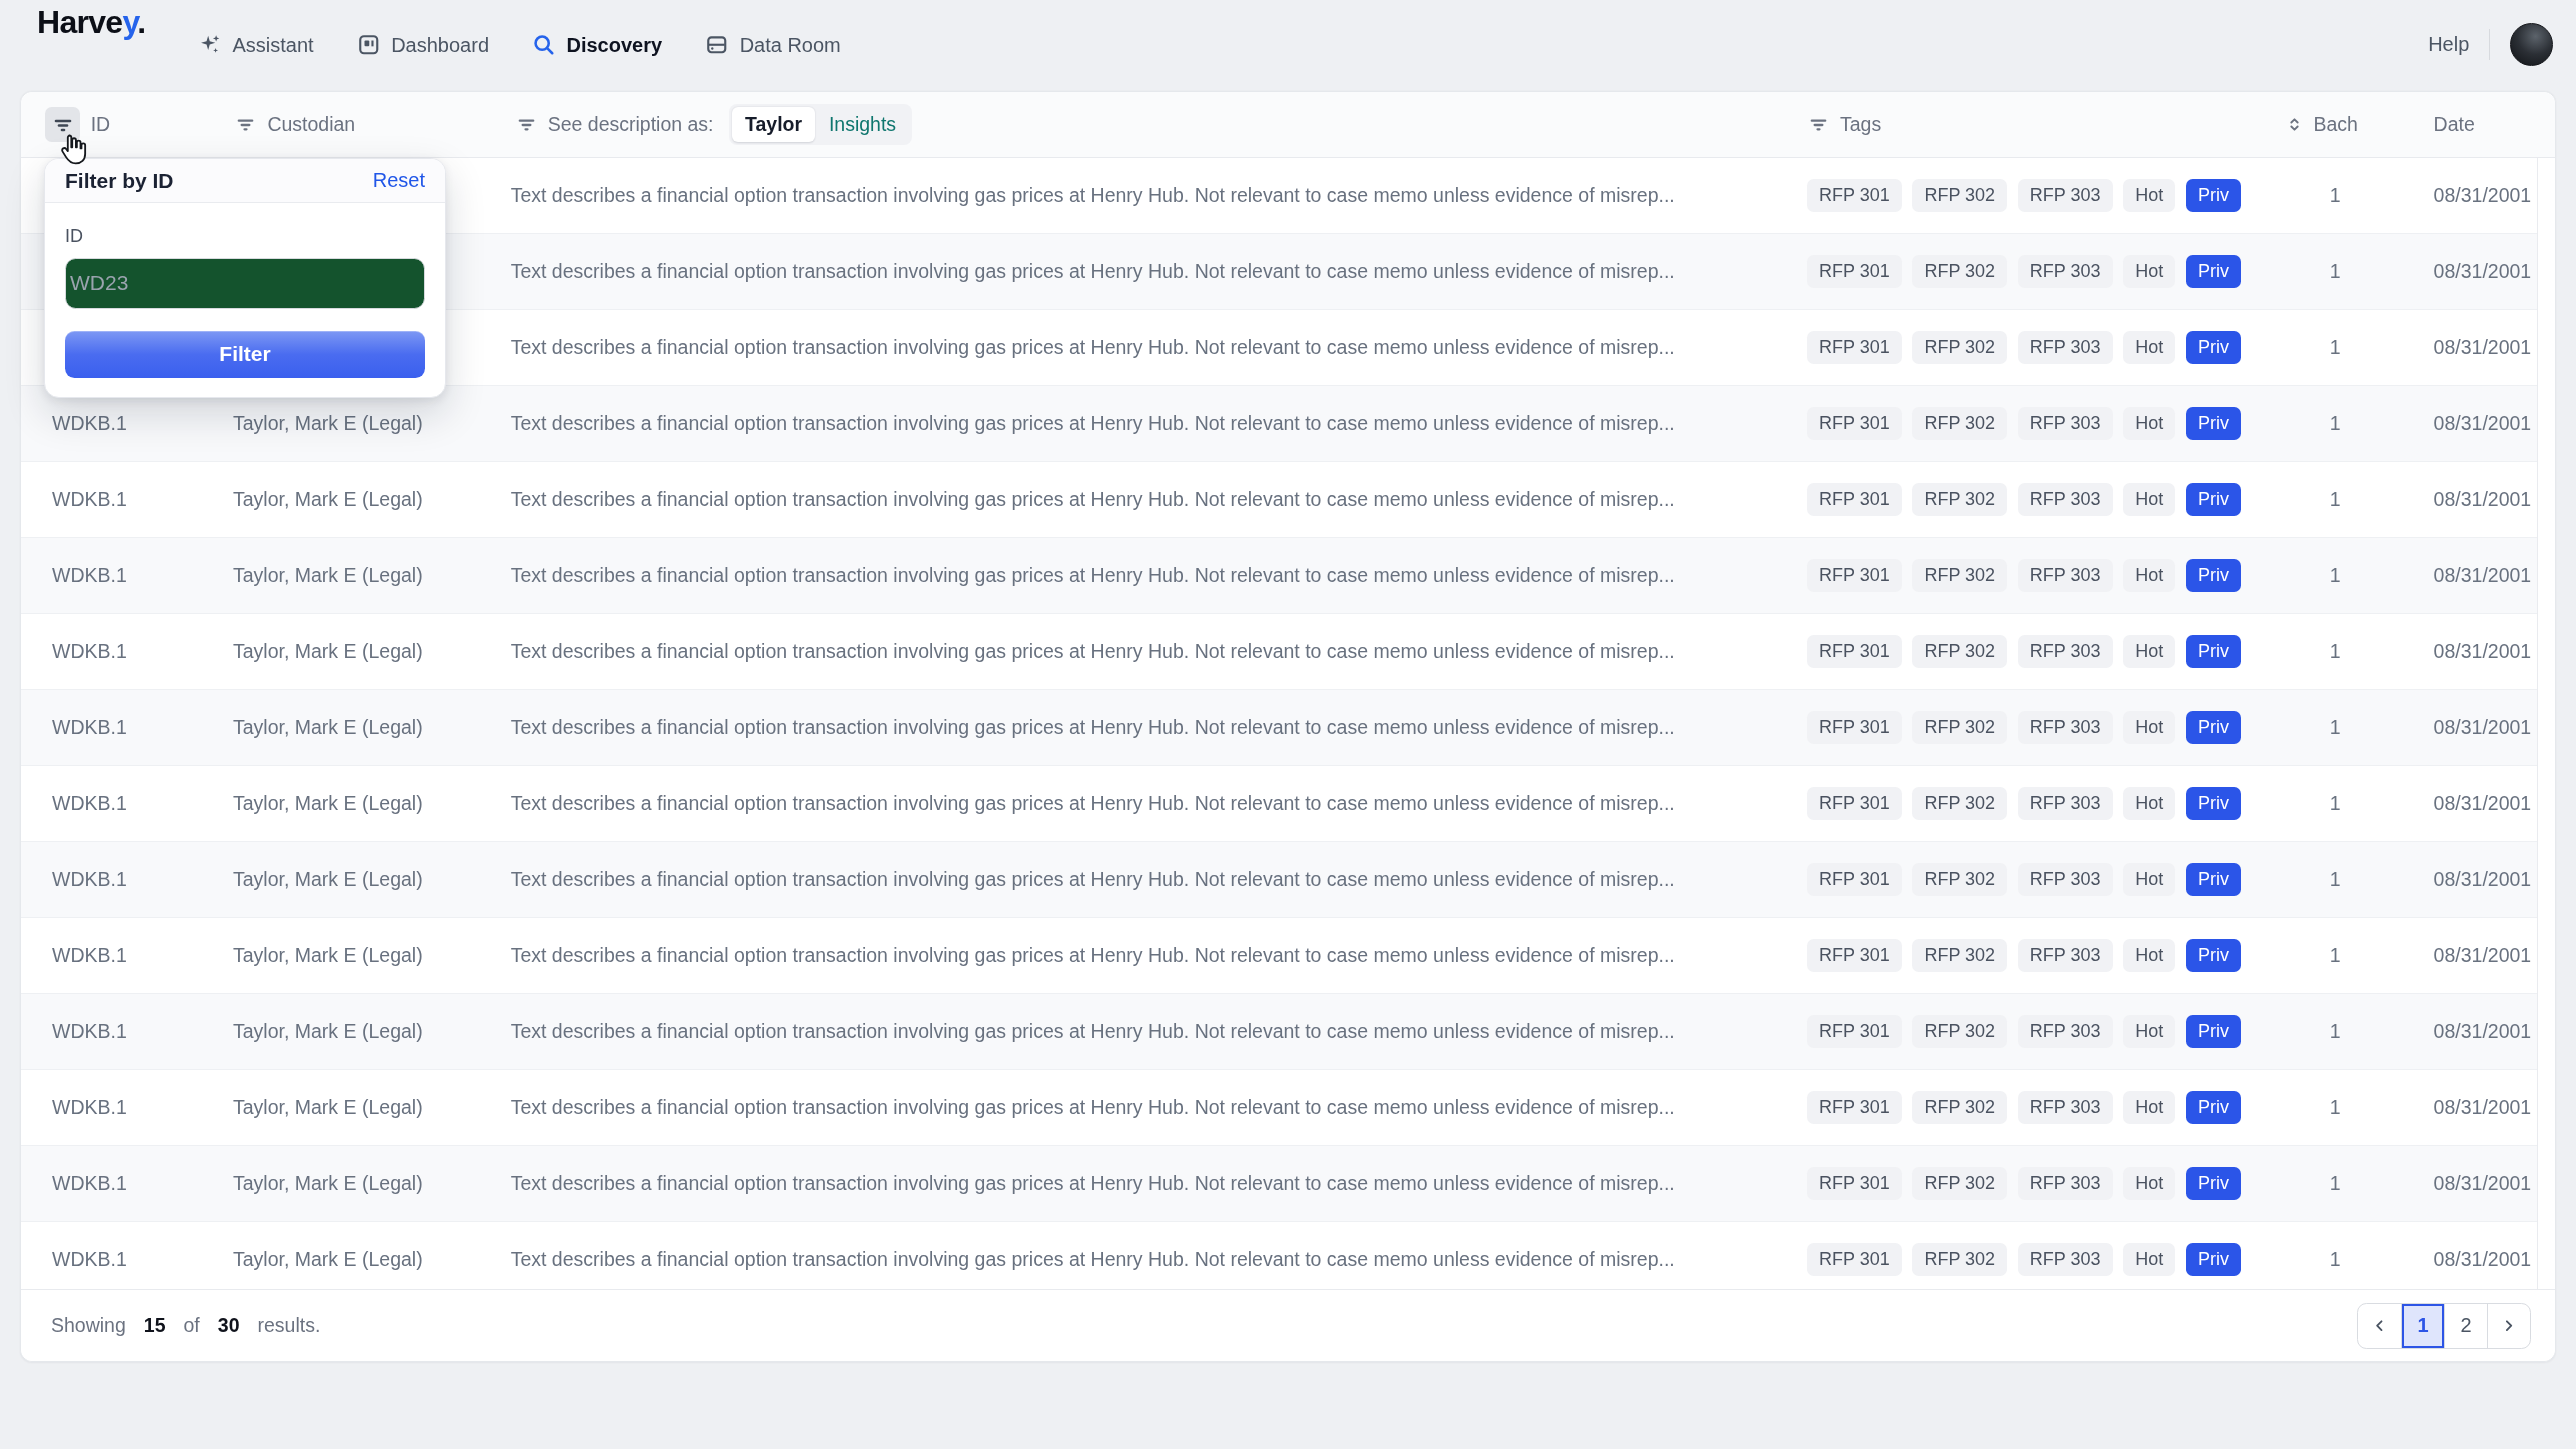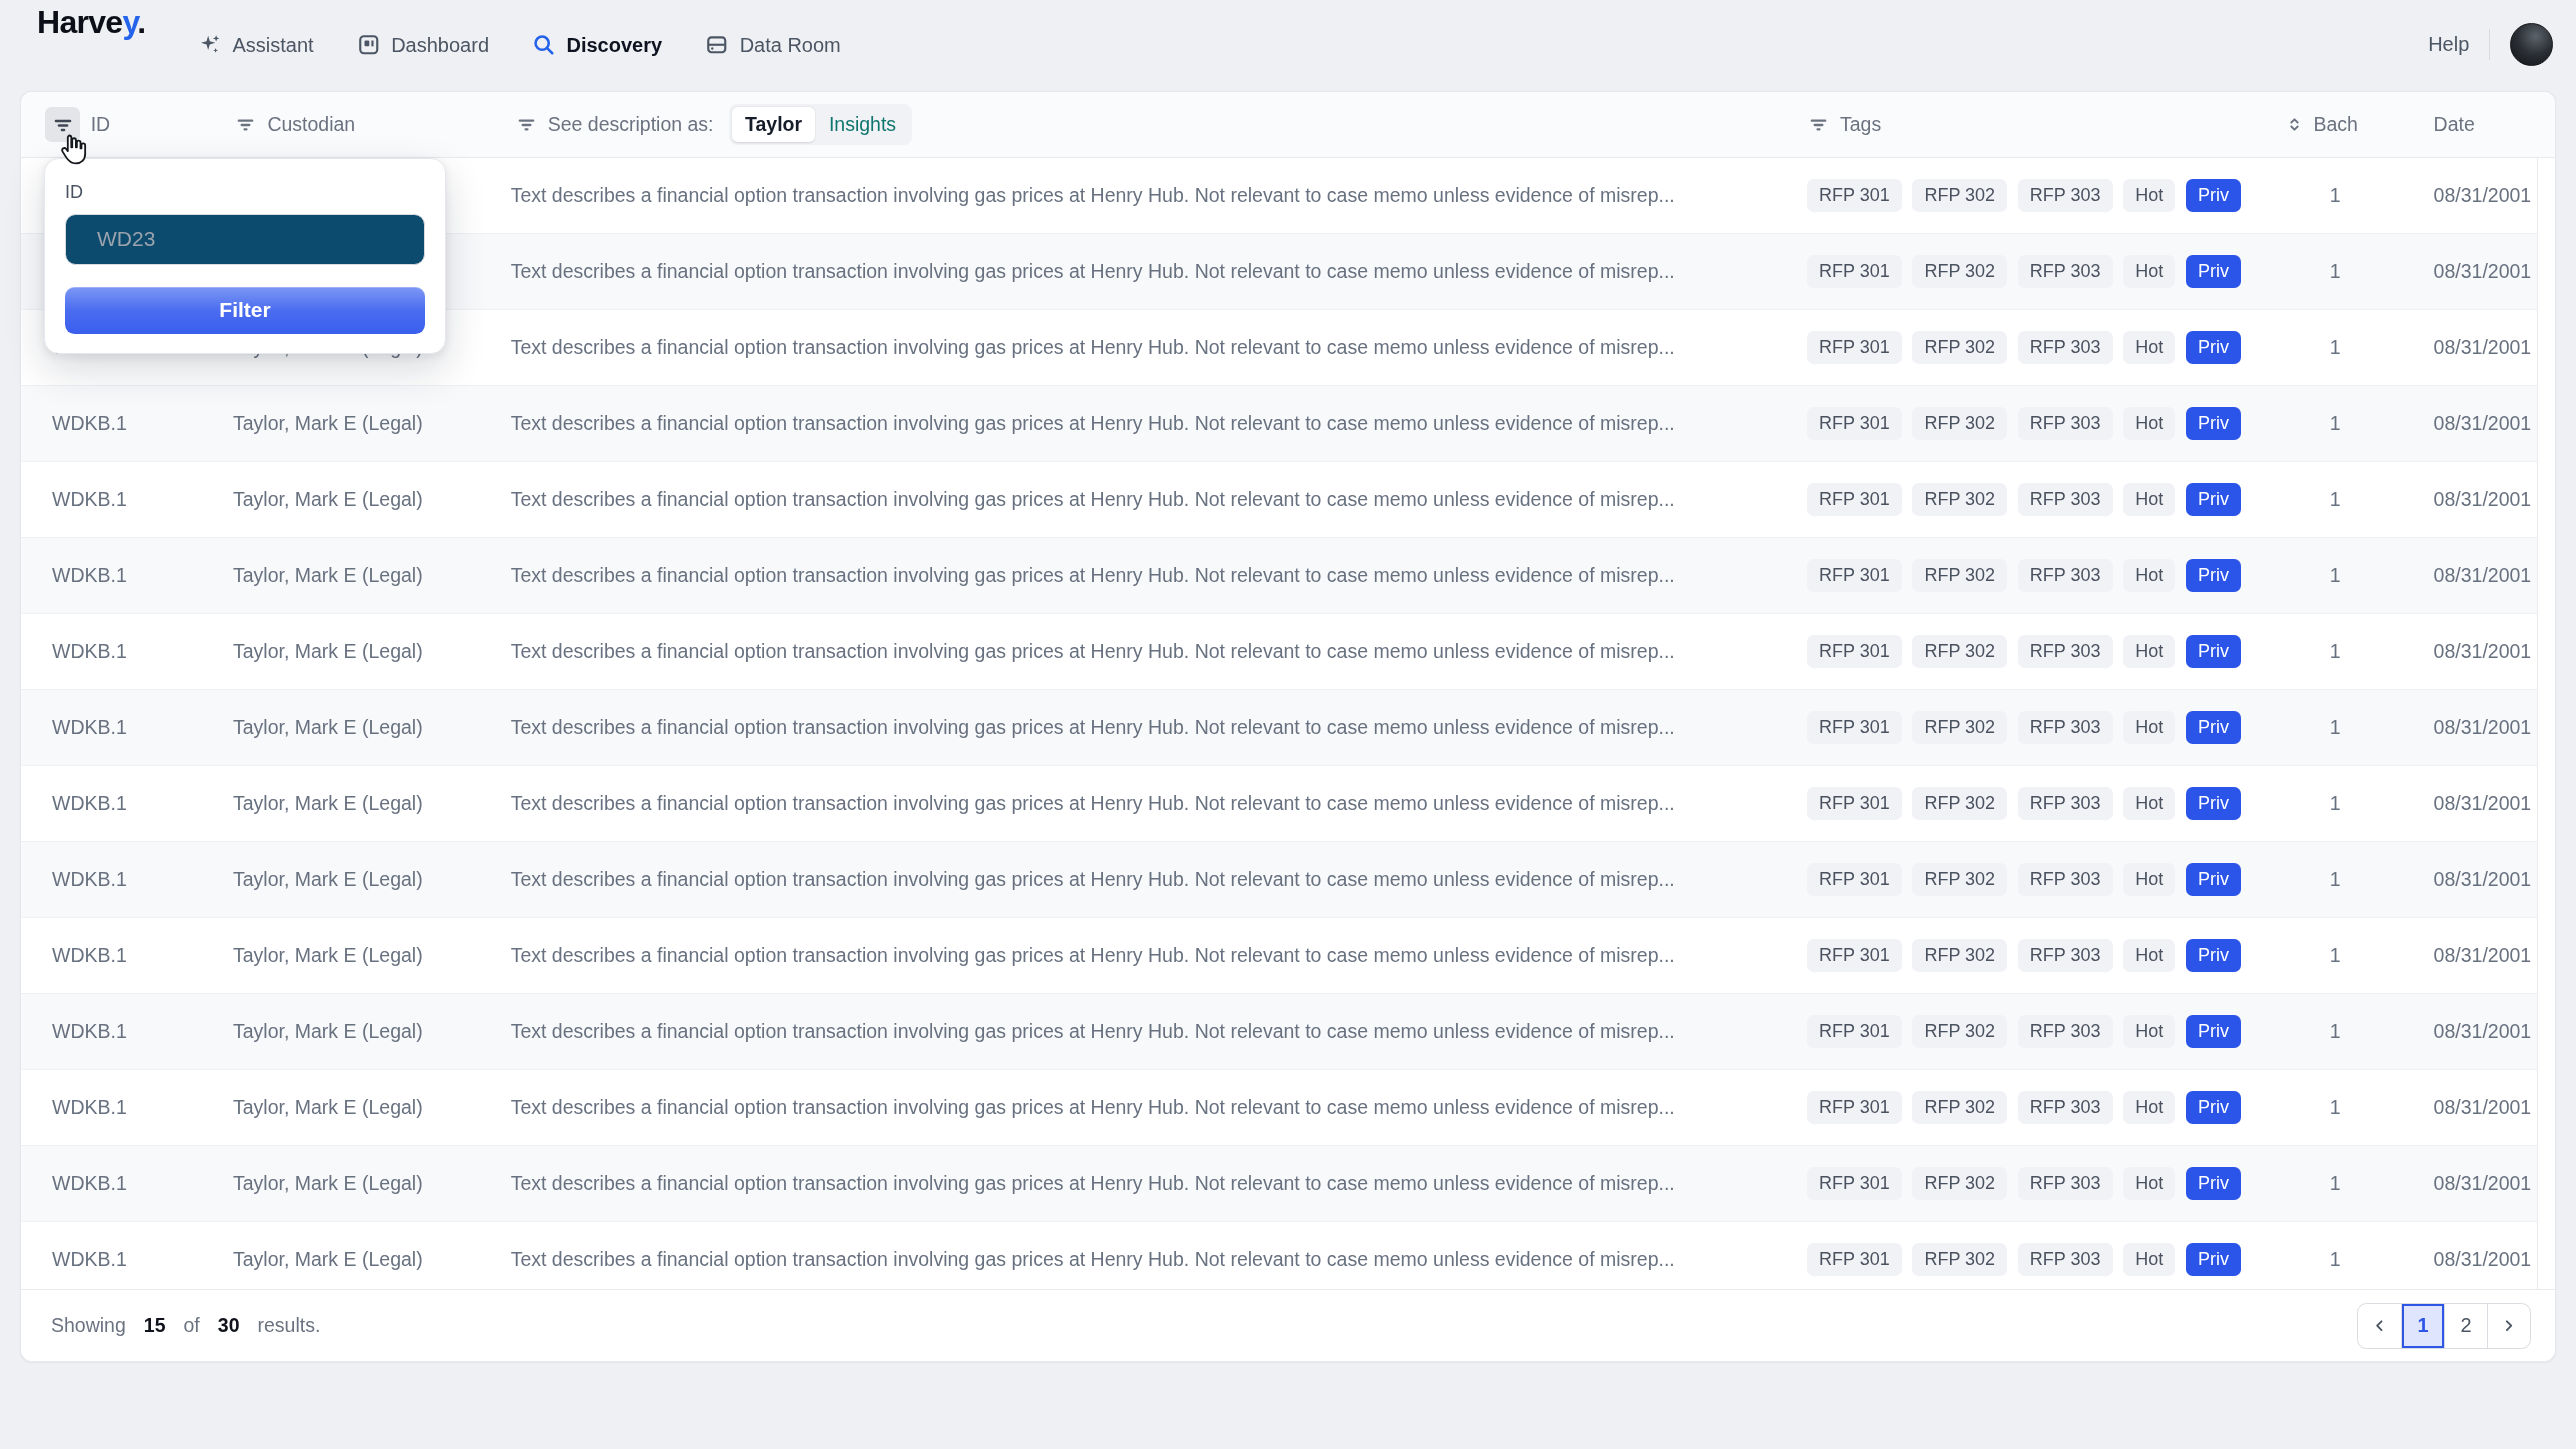--- a/index.html
+++ b/index.html
@@ -63,21 +63,21 @@
   .pg:first-child{border-left:none}
   .pg.active{background:#dfe5fc;color:#2d55e6;box-shadow:inset 0 0 0 2px #2d55e6;font-weight:600}
 
   
   .popover{position:absolute;left:44px;top:158px;width:402px;background:#fff;border:0.7px solid #e6e8ed;border-radius:14.8px;box-shadow:0 16px 40px rgba(15,23,42,.16),0 2.7px 8px rgba(15,23,42,.08);z-index:20;overflow:hidden}
   .pop-head{height:44px;background:#fbfbfd;border-bottom:0.7px solid #e9ebef;display:flex;align-items:center;justify-content:space-between;padding:0 20px}
   .pop-title{font-size:21px;color:#1b2233;font-weight:600}
   .pop-reset{font-size:20px;color:#2056e8;font-weight:500;cursor:pointer}
   .pop-body{padding:23px 20px 19px}
   .pop-label{font-size:18px;color:#4a5260}
-  .pop-input{margin-top:10.7px;width:100%;height:51px;border:1.3px solid #d7dade;border-radius:10.7px;padding:0 31px;font-size:21px;color:#9aa3ae;outline:none;font-family:inherit;background:#0c4a6e}
+  .pop-input{margin-top:10.7px;width:100%;height:51px;border:1.3px solid #d7dade;border-radius:10.7px;padding:0 4px;font-size:21px;color:#9aa3ae;outline:none;font-family:inherit;background:#14532d}
   .pop-btn{margin-top:22px;height:47px;border-radius:9.4px;background:linear-gradient(180deg,#7d98f4 0%,#4a6cf0 50%,#3a5fee 100%);color:#fff;display:flex;align-items:center;justify-content:center;font-size:21px;font-weight:600;box-shadow:inset 0 0.7px 0 rgba(255,255,255,.35);cursor:pointer}
 
   .cursor{position:absolute;left:58px;top:133px;z-index:30}
 </style>
 </head>
 <body>
 
 <div class="topbar">
   <div class="logo"><span>Harve</span><span class="accent">y</span><span>.</span></div>
 
@@ -486,20 +486,24 @@
       <span class="pg">
         <svg width="17.4" height="17.4" viewBox="0 0 24 24" fill="none" stroke="#4b5563" stroke-width="2.6" stroke-linecap="round" stroke-linejoin="round">
             <path d="M9.5 6l6 6-6 6"></path>
           </svg>
       </span>
     </div>
   </div>
 </div>
 
 <div class="popover">
+  <div class="pop-head">
+    <span class="pop-title">Filter by ID</span>
+    <span class="pop-reset">Reset</span>
+  </div>
   <div class="pop-body">
     <div class="pop-label">ID</div>
     <input type="text" class="pop-input" value="WD23" style="">
     <div class="pop-btn">Filter</div>
   </div>
 </div>
 
 <svg class="cursor" width="35" height="39" viewBox="0 0 34 38">
   <path d="M10.9 2.4c1.1 0 2 .9 2 2v9.6h.9V6.9c0-1 .8-1.8 1.8-1.8s1.8.8 1.8 1.8V14h.9V9.3c0-1 .8-1.8 1.8-1.8s1.8.8 1.8 1.8V15h.9v-3.1c0-1 .8-1.8 1.8-1.8s1.8.8 1.8 1.8v8.5c0 5.6-3.7 9.2-9.3 9.2-4.6 0-6.9-2.3-9.3-6.1l-3.5-5.6c-.6-1-.3-2.3.7-2.9 1-.6 2.2-.3 2.9.6l1.6 2V4.4c0-1.1.9-2 2-2z" fill="#ffffff" stroke="#15181d" stroke-width="1.8" stroke-linejoin="round"></path>
 </svg>

